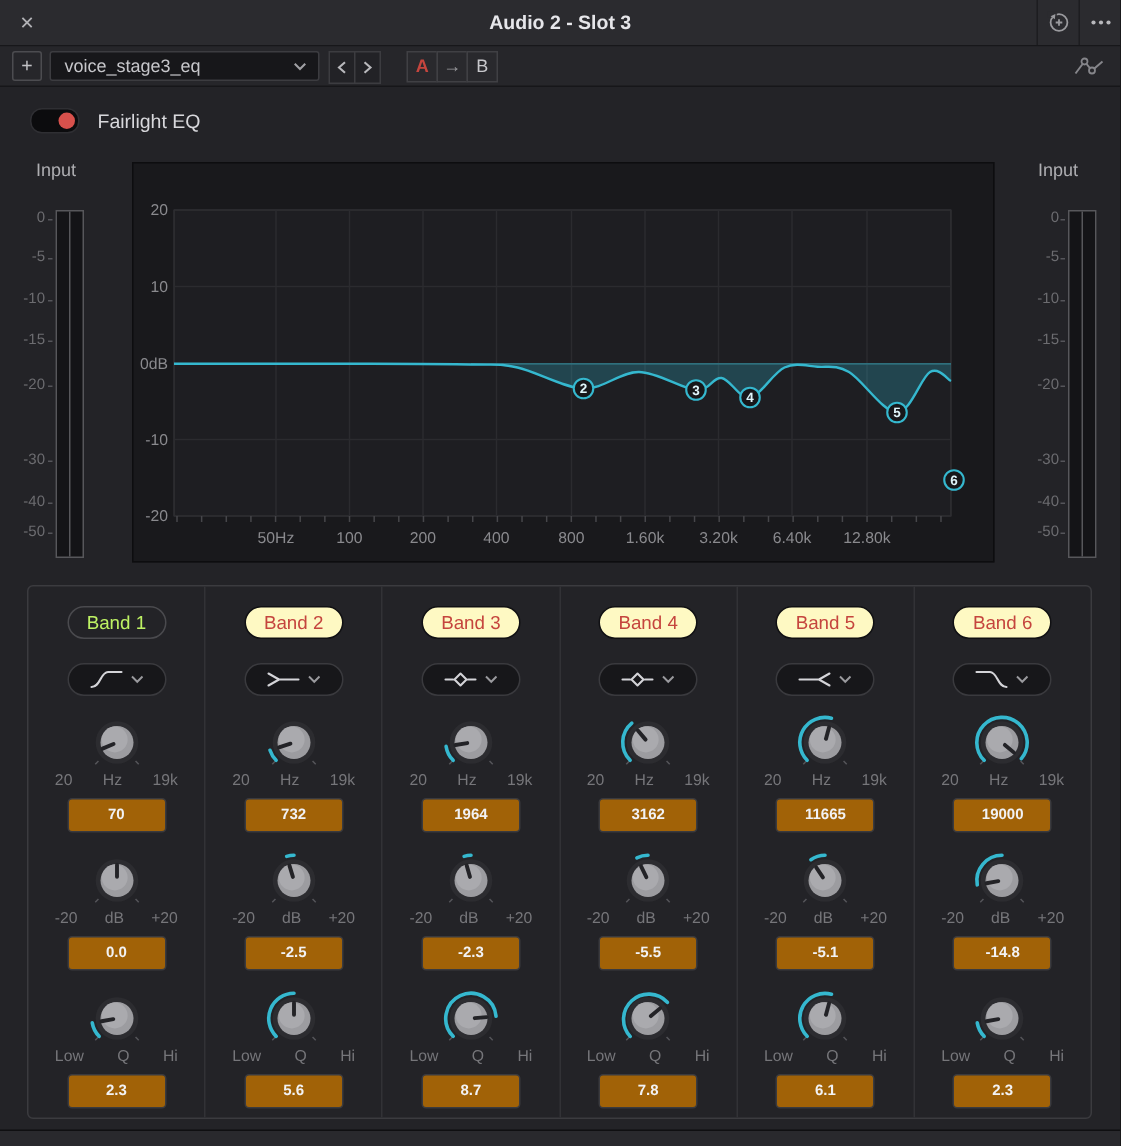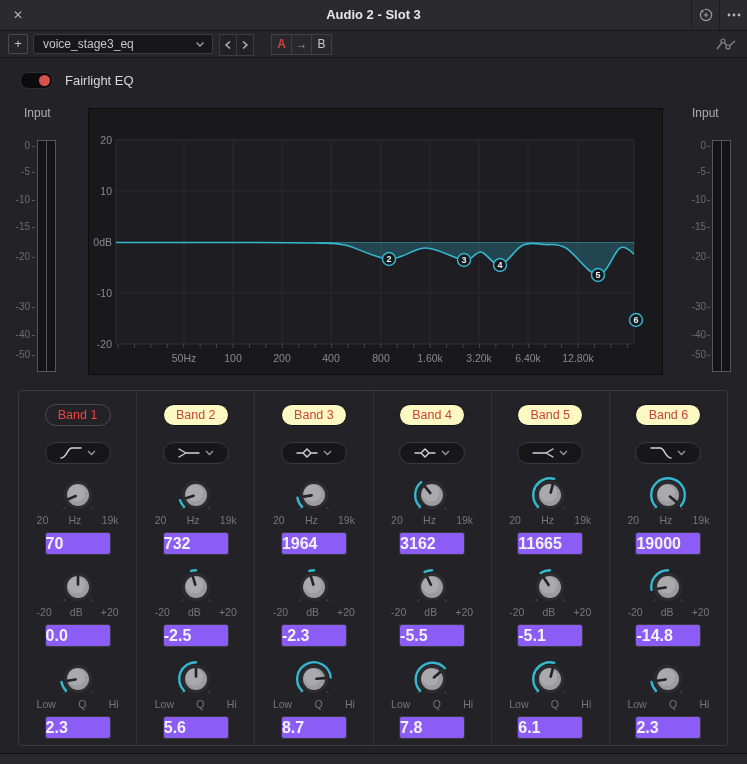--- a/index.html
+++ b/index.html
@@ -45,30 +45,30 @@
   .m-cell+.m-cell{border-left:1px solid #57575b;}
   
   .graph{position:absolute;left:88px;top:108px;width:575px;height:267px;background:#19191c;border:1px solid #0d0d0f;box-sizing:border-box;}
   
   .bands{position:absolute;left:18px;top:390px;width:710px;height:356px;border:1px solid #3b3b3f;border-radius:4px;
          box-sizing:border-box;display:flex;}
   .band-col{flex:1;display:flex;flex-direction:column;align-items:center;padding-top:13px;box-sizing:border-box;}
   .band-col+.band-col{border-left:1px solid #323236;}
   .band-pill{width:64px;height:20px;border-radius:11px;text-align:center;line-height:20px;font-size:12.5px;box-sizing:content-box;}
   .band-pill.on{background:#fef9c3;color:#c5453e;border:1px solid #101013;}
-  .band-pill.off{background:transparent;color:#ef4444;border:1px solid #4a4a4e;}
+  .band-pill.off{background:transparent;color:#bef264;border:1px solid #4a4a4e;}
   .shape-dd{margin-top:16px;width:66px;height:22px;border-radius:11px;background:#17171a;border:1px solid #3a3a3e;
             display:flex;align-items:center;justify-content:center;box-sizing:border-box;}
   .shape-dd svg.chev{margin-left:5px;}
   .knob-block{display:flex;flex-direction:column;align-items:center;}
   .knob-block.first{margin-top:10px;}
   .knob-block.next{margin-top:11px;}
   .scale-row{width:82px;display:flex;justify-content:space-between;font-size:10.5px;color:#76767a;margin-top:-2px;}
-  .value-box{margin-top:6px;width:64px;height:21px;background:#8b5cf6;border:1px solid #3a3a3e;border-radius:3px;
-             text-align:left;line-height:21px;font-size:16px;font-weight:bold;color:#f2f2f4;}
+  .value-box{margin-top:6px;width:64px;height:21px;background:#a16207;border:1px solid #3a3a3e;border-radius:3px;
+             text-align:center;line-height:21px;font-size:10px;font-weight:bold;color:#f2f2f4;}
   .bottom-line{position:absolute;left:0;top:753px;width:747px;height:1px;background:#0f0f11;}
   .bottom-strip{position:absolute;left:0;top:754px;width:747px;height:10px;background:#29292d;}
 </style>
 </head>
 <body>
 
 <div class="app">
 
   <div class="titlebar">
     <div class="tb-close">✕</div>

